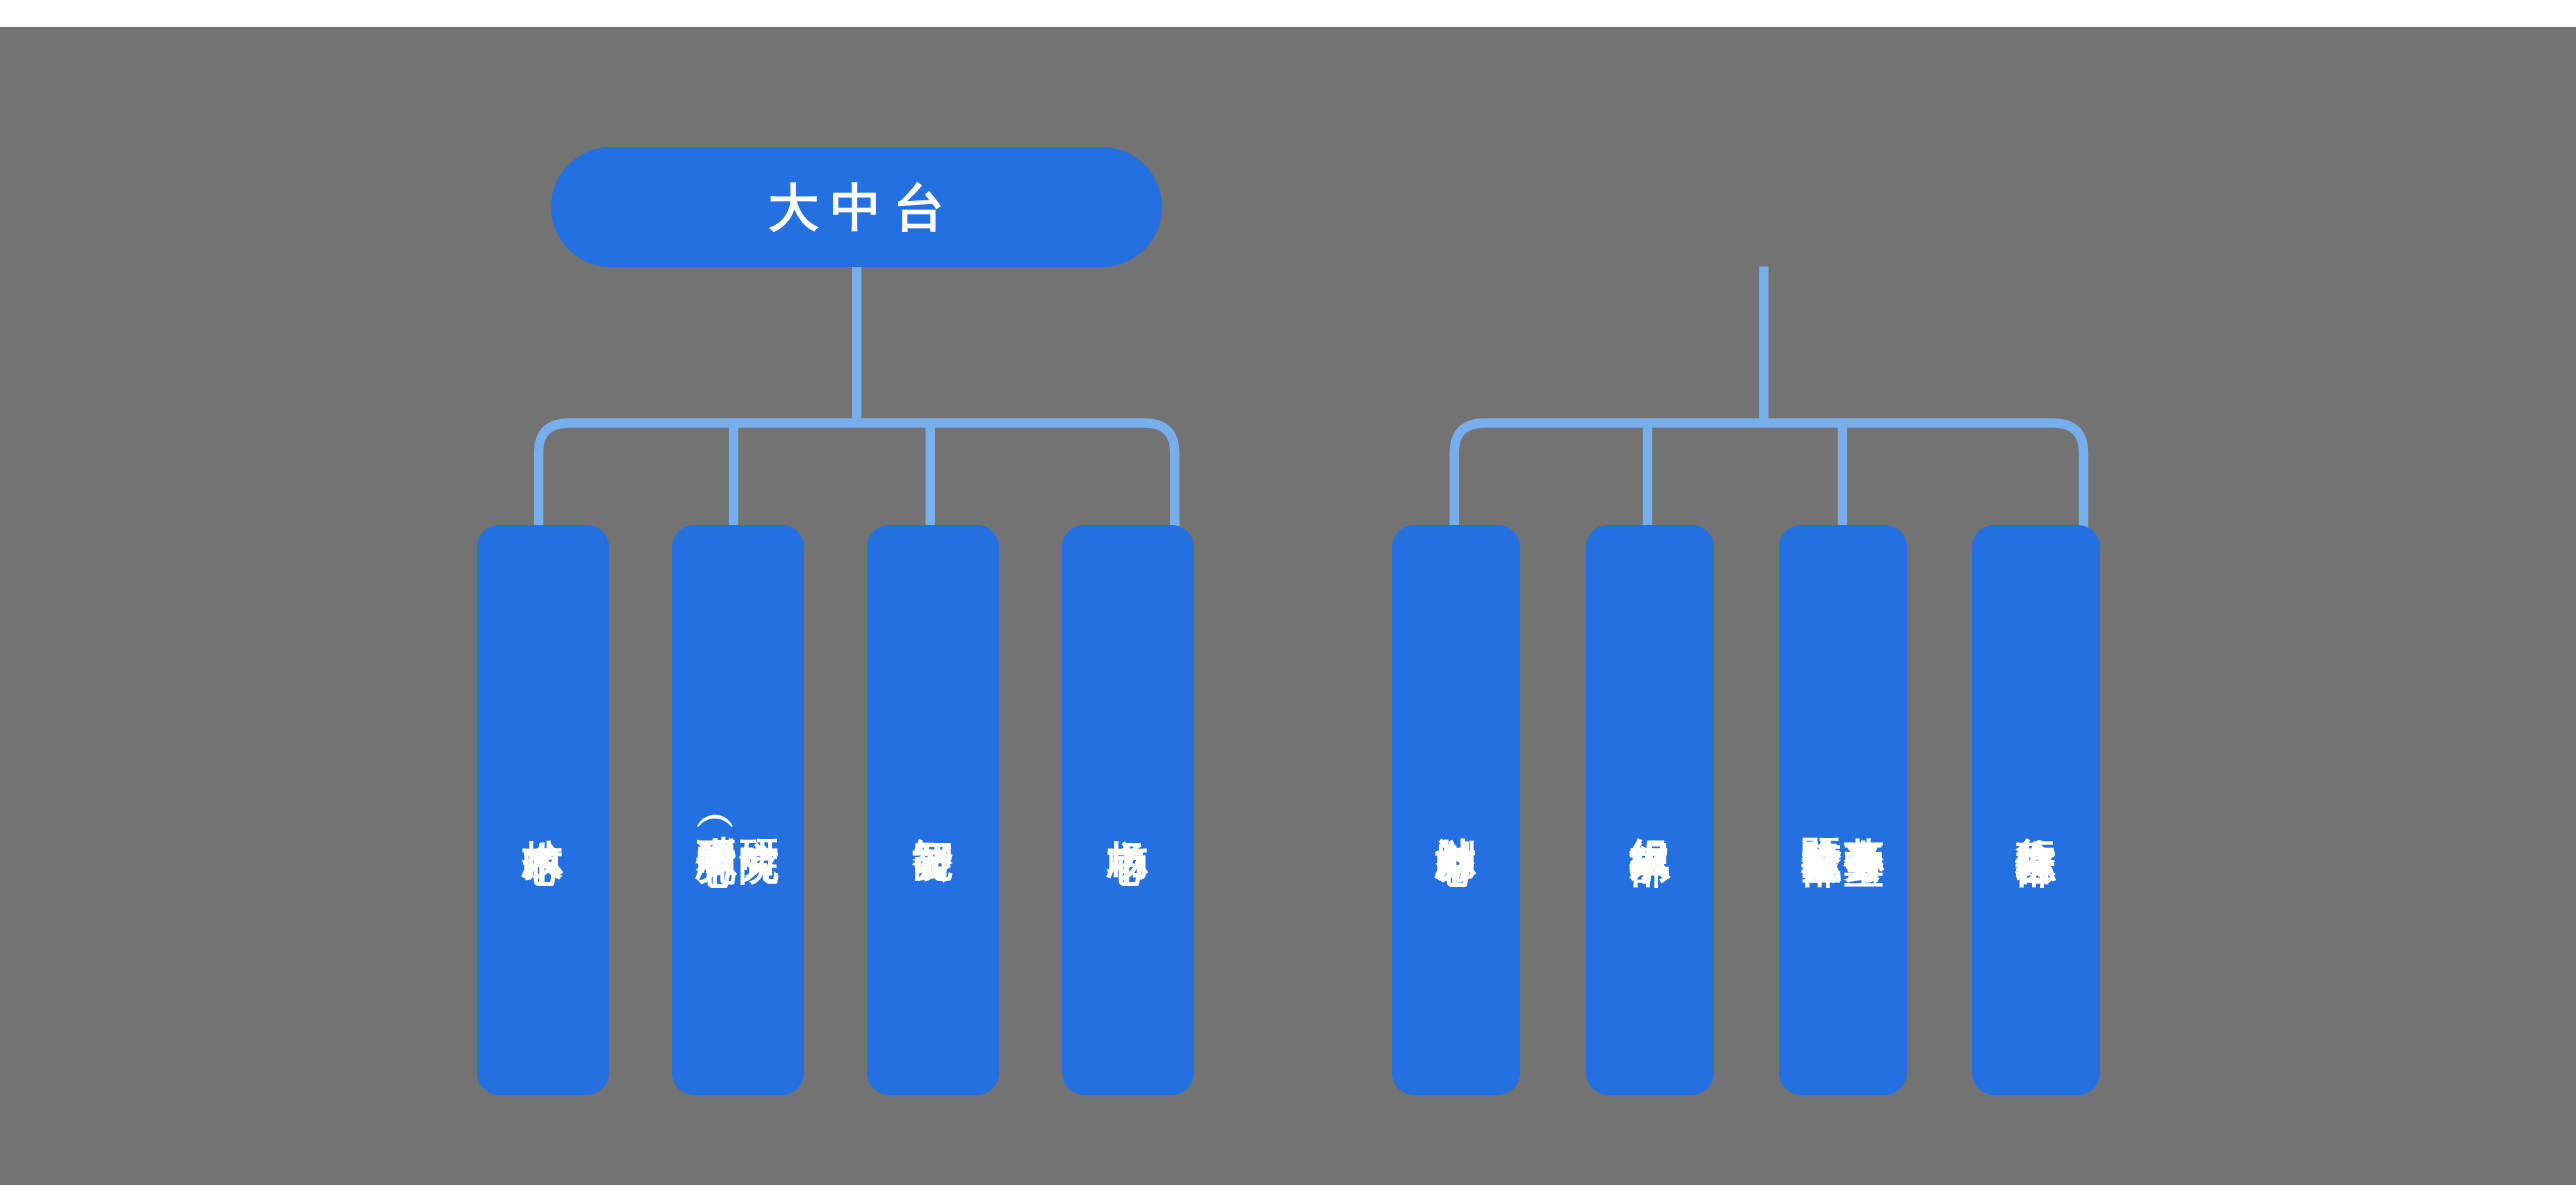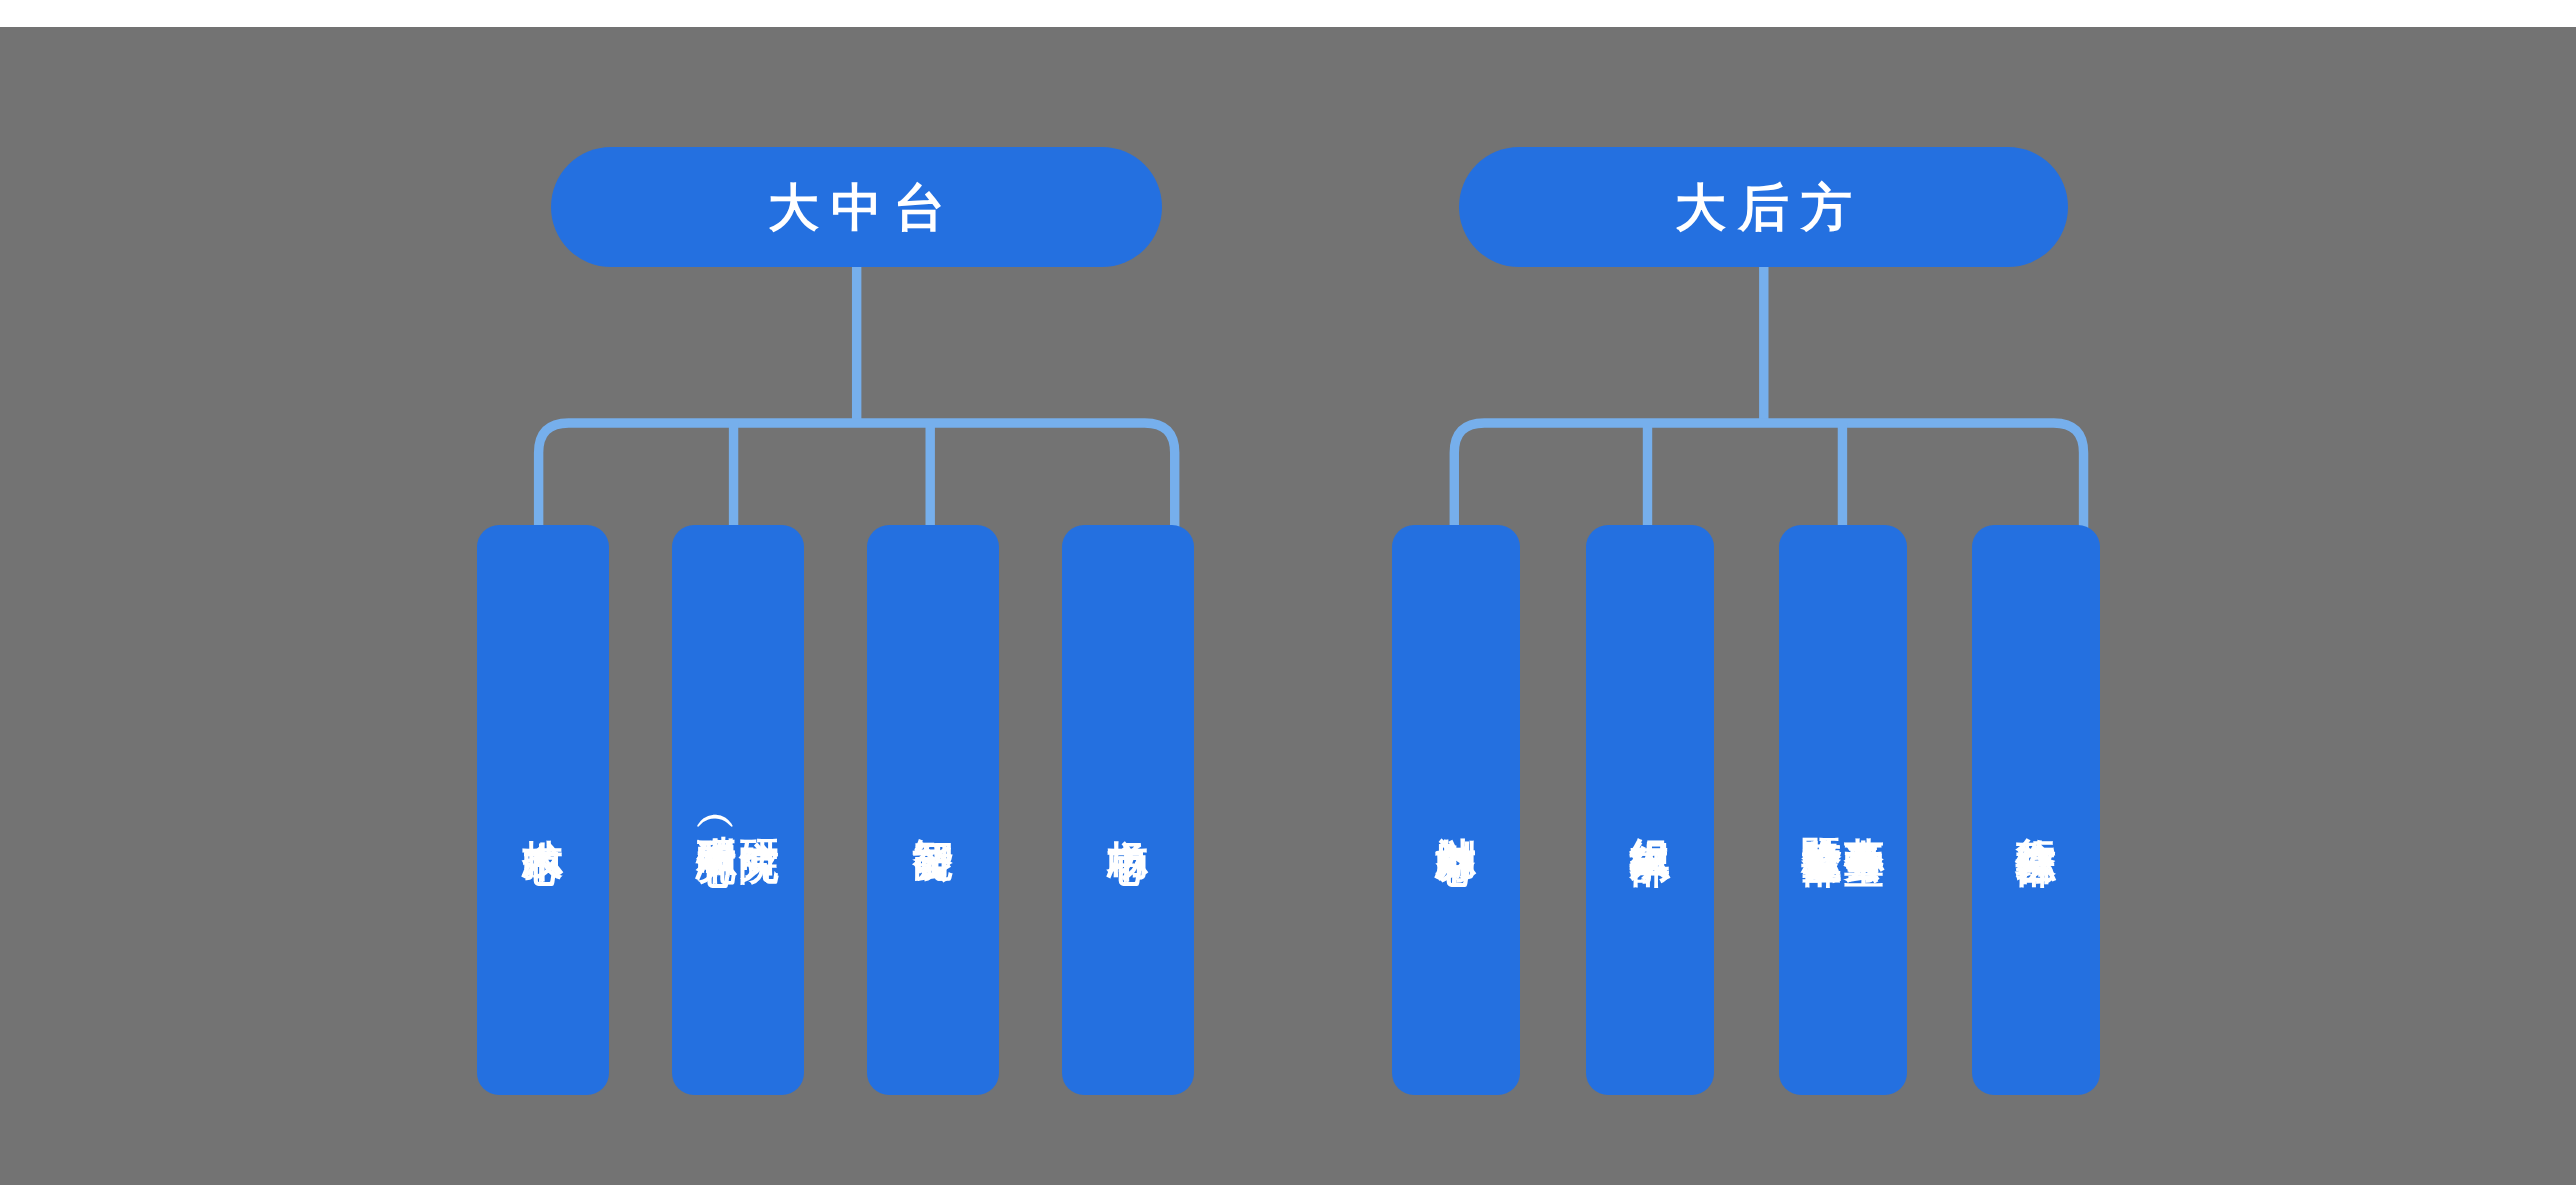--- a/index.html
+++ b/index.html
@@ -125,23 +125,20 @@
       <span class="leaf-label">智能公司</span>
     </div>
 
     <div class="leaf-node" style="left:1062px; top:498px; width:132px; height:570px;">
       <span class="leaf-label">市场中心</span>
     </div>
   </div>
 
   <div class="org-group" style="left:1282px;width:1294px;">
 
-    <div class="root-node" style="left:177px; top:120px; width:609px; height:120px;">
-      <span class="root-label">大后方</span>
-    </div>
 
     <div class="leaf-node" style="left:110px; top:498px; width:128px; height:570px;">
       <span class="leaf-label">计划财务中心</span>
     </div>
 
     <div class="leaf-node" style="left:304px; top:498px; width:128px; height:570px;">
       <span class="leaf-label">组织人事部</span>
     </div>
 
     <div class="leaf-node" style="left:497px; top:498px; width:128px; height:570px;">

